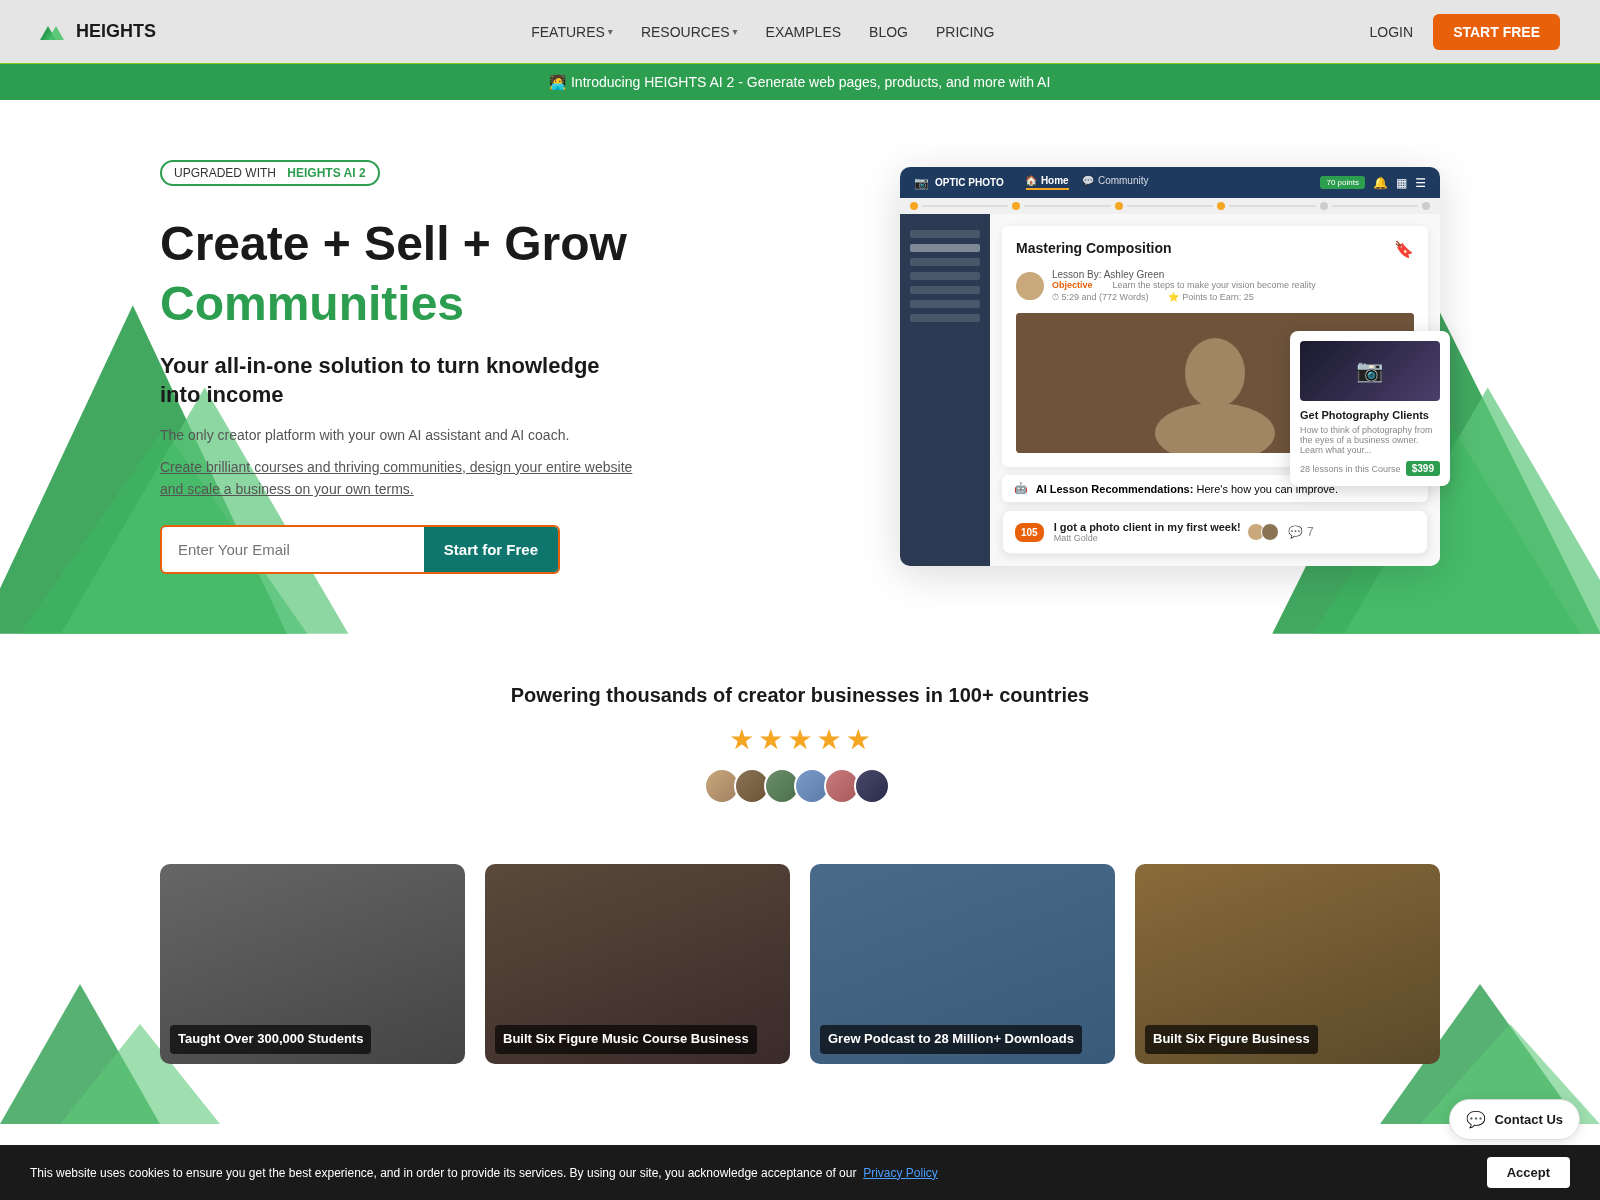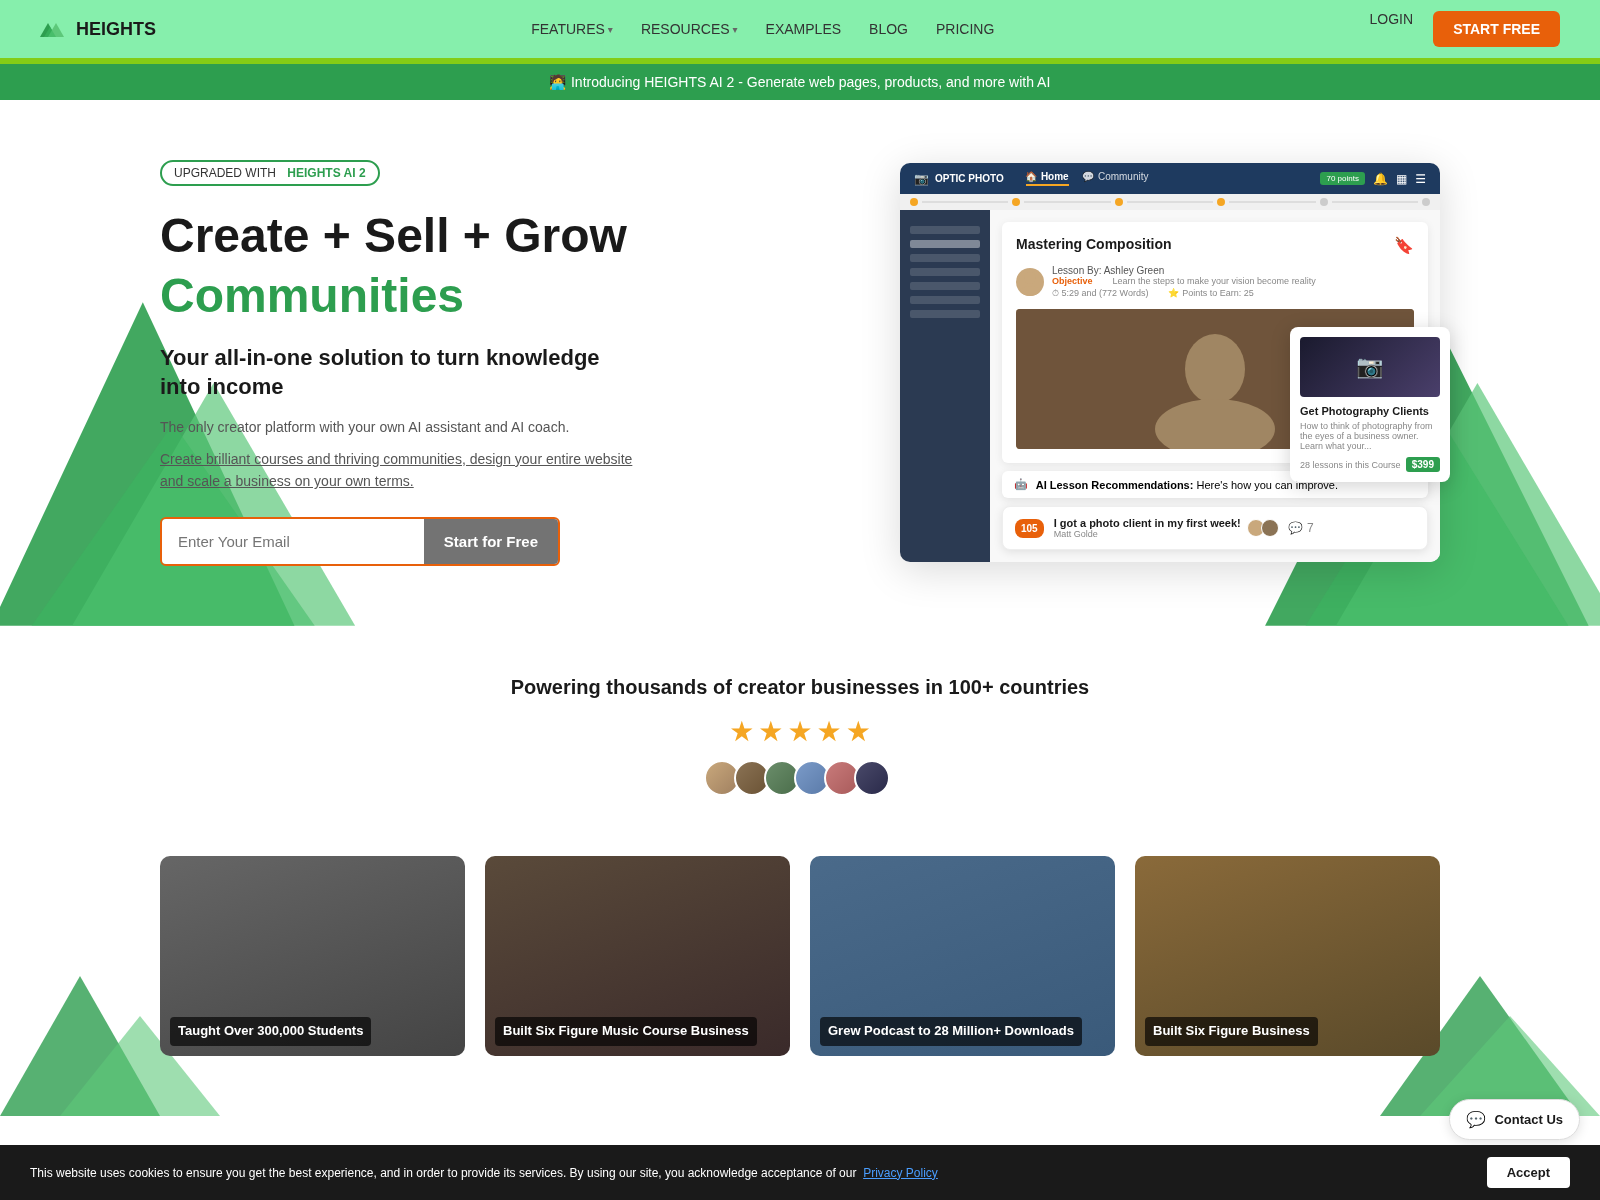--- a/index.html
+++ b/index.html
@@ -1,29 +1,29 @@
 <!DOCTYPE html>
 <html><head>
   <meta charset="utf-8">
   <style>
     * { margin: 0; padding: 0; box-sizing: border-box; }
     body { font-family: -apple-system, BlinkMacSystemFont, 'Segoe UI', sans-serif; background: #fff; overflow-x: hidden; }
 
     
     nav {
       display: flex; align-items: center; justify-content: space-between;
-      padding: 0 40px; height: 64px; border-bottom: 6px solid #84cc16;
-      background: #86efac; position: relative; z-index: 100; gap: 32px;
+      padding: 0 40px; height: 64px; border-bottom: 1px solid #84cc16;
+      background: #e5e5e5; position: relative; z-index: 100; gap: 32px;
     }
     .nav-logo { display: flex; align-items: center; gap: 8px; font-weight: 800; font-size: 18px; color: #1a1a1a; text-decoration: none; }
     .nav-logo-icon { display: flex; align-items: center; }
     .nav-links { display: flex; align-items: center; gap: 28px; }
     .nav-link { font-size: 14px; color: #333; text-decoration: none; display: flex; align-items: center; gap: 3px; font-weight: 500; cursor: pointer; }
     .nav-link-chevron { font-size: 10px; color: #666; }
-    .nav-right { display: flex; align-items: flex-start; gap: 20px; }
+    .nav-right { display: flex; align-items: center; gap: 20px; }
     .nav-login { font-size: 14px; color: #333; font-weight: 500; cursor: pointer; text-decoration: none; }
     .nav-cta { background: #e8600a; color: #fff; border: none; padding: 10px 20px; border-radius: 6px; font-weight: 700; font-size: 14px; cursor: pointer; }
 
     
     .announcement-bar {
       background: #2d9e4f; color: #fff; text-align: center;
       padding: 10px; font-size: 14px; font-weight: 500;
     }
 
     
@@ -33,36 +33,36 @@
       min-height: 520px;
     }
     .hero-bg-mountains {
       position: absolute; left: 0; top: 0; width: 100%; height: 100%;
       pointer-events: none; z-index: 0;
     }
     .hero-left { position: relative; z-index: 2; max-width: 480px; }
     .hero-badge {
       display: inline-flex; align-items: center; gap: 4px;
       border: 2px solid #2d9e4f; border-radius: 20px; padding: 4px 12px;
-      font-size: 12px; color: #333; margin-bottom: 24px;
+      font-size: 12px; color: #333; margin-bottom: 32px;
     }
     .hero-badge strong { color: #2d9e4f; }
     .hero-h1 { font-size: 48px; font-weight: 800; color: #1a1a1a; line-height: 1.1; margin-bottom: 4px; }
     .hero-h1-green { font-size: 48px; font-weight: 800; color: #2d9e4f; line-height: 1.2; margin-bottom: 20px; }
     .hero-subtitle { font-size: 22px; font-weight: 600; color: #1a1a1a; line-height: 1.3; margin-bottom: 14px; }
     .hero-desc { font-size: 14px; color: #555; line-height: 1.6; margin-bottom: 10px; }
     .hero-desc2 { font-size: 14px; color: #555; line-height: 1.6; margin-bottom: 24px; text-decoration: underline; }
     .hero-free-label { font-size: 14px; color: #444; margin-bottom: 14px; font-weight: 400; }
     .hero-email-form { display: flex; gap: 0; border: 2px solid #e8600a; border-radius: 6px; overflow: hidden; max-width: 400px; }
     .hero-email-input {
       flex: 1; padding: 14px 16px; border: none; outline: none;
       font-size: 15px; color: #999;
     }
     .hero-email-btn {
-      background: #737373; color: #fff; border: none; padding: 14px 20px;
+      background: #0f766e; color: #fff; border: none; padding: 14px 20px;
       font-weight: 700; font-size: 15px; cursor: pointer; white-space: nowrap; text-align: center;
     }
 
     
     .hero-right { position: relative; z-index: 2; width: 540px; flex-shrink: 0; }
     .screenshot-main {
       background: #fff; border-radius: 10px; box-shadow: 0 8px 40px rgba(0,0,0,0.15);
       overflow: hidden; width: 100%;
     }
     .screenshot-topbar {

